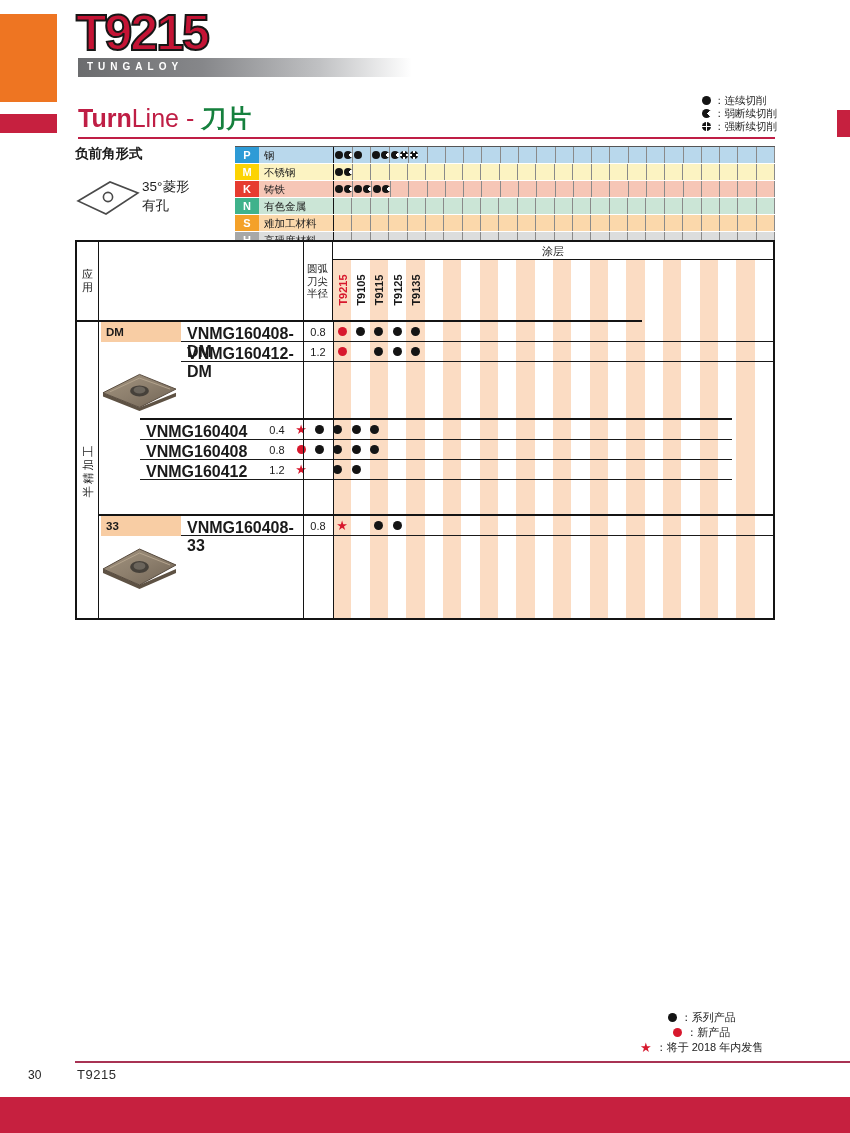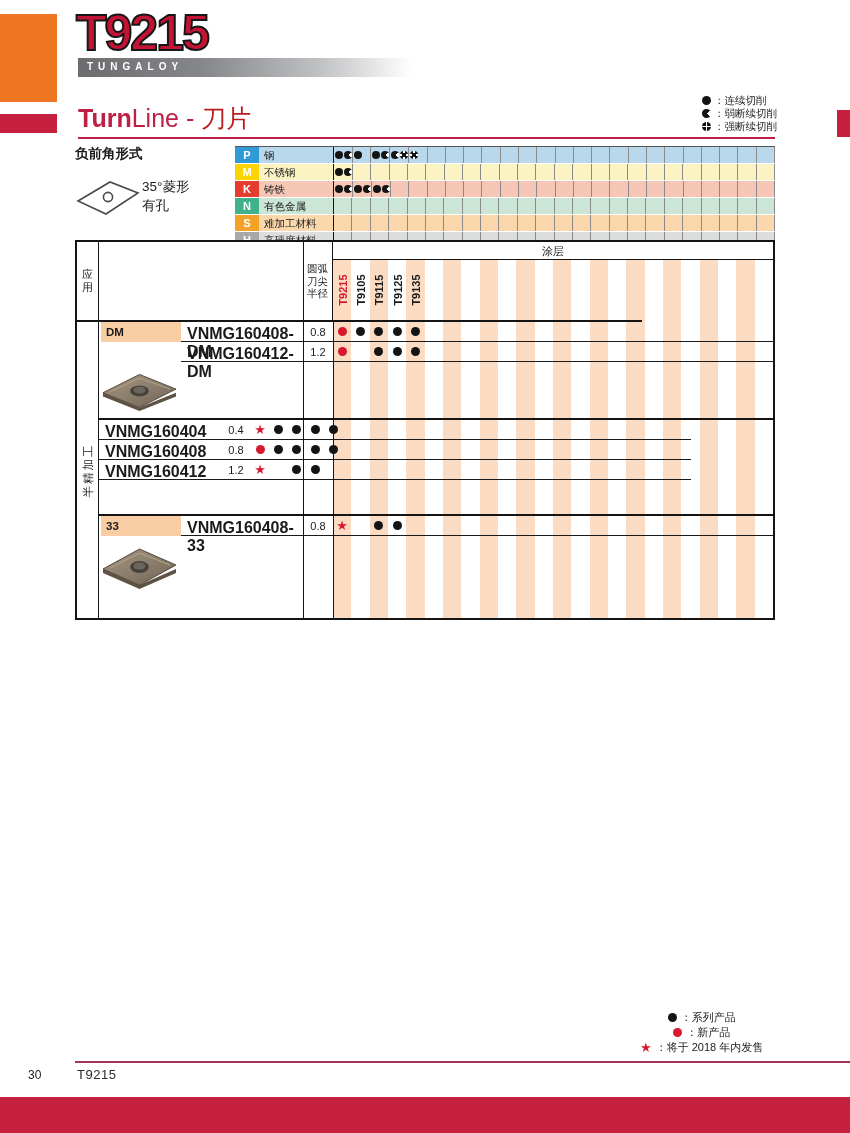--- a/index.html
+++ b/index.html
@@ -11,21 +11,21 @@
   .orange-sq{left:0;top:14px;width:57px;height:88px;background:#ee7522;}
   .logo{left:76px;top:8px;font-size:50px;font-weight:900;color:#c41435;
         -webkit-text-stroke:2px #161616;letter-spacing:-2px;line-height:1;}
   .brand-bar{left:78px;top:58px;width:355px;height:19px;
         background:linear-gradient(90deg,#6b6c6e 0,#86878a 35%,#c0c1c3 68%,#ffffff 94%);}
   .brand-bar span{display:block;font-size:10px;font-weight:bold;letter-spacing:5px;color:#fff;padding:3px 0 0 9px;}
   .red-block{left:0;top:114px;width:57px;height:19px;background:#c6203f;}
   .title{left:78px;top:103px;margin:0;font-size:25px;font-weight:normal;line-height:1.2;}
   .t-bold{color:#bf1e45;font-weight:bold;}
   .t-mid{color:#bf1e45;font-weight:normal;}
-  .t-cjk{color:#b91c1c;font-weight:400;}
+  .t-cjk{color:#15803d;font-weight:700;}
   .title-rule{left:78px;top:137px;width:697px;height:2px;background:#bf1e45;}
   .right-tab{left:837px;top:110px;width:13px;height:27px;background:#c6203f;}
 
   
   .cut-legend{left:702px;top:94px;}
   .cl-item{display:flex;align-items:center;gap:3px;height:13px;font-size:10.5px;color:#222;}
 
   
   .geo-label{left:75px;top:145px;font-size:13.5px;font-weight:bold;}
   .shape-icon{left:76px;top:177px;width:64px;height:42px;}
@@ -60,21 +60,21 @@
   .h-model{left:104px;width:122px;}
   .h-radius{left:226px;width:30px;border-left:1px solid #141414;border-right:1px solid #141414;}
   .h-radius span{display:inline-block;width:22px;word-break:break-all;font-size:10.5px;line-height:12.5px;text-align:left;}
   .coat-names{position:absolute;left:256px;top:18px;width:440px;height:60px;}
   .coat-cell{position:absolute;top:0;width:18.333px;height:60px;display:flex;align-items:center;justify-content:center;}
   .coat-cell .rot{transform:rotate(-90deg);font-weight:bold;font-size:11px;white-space:nowrap;}
 
   .tbody{position:absolute;top:80px;left:0;width:696px;height:296px;display:flex;z-index:1;}
   .app-col{width:22px;border-right:1px solid #141414;display:flex;align-items:center;justify-content:center;box-sizing:border-box;z-index:2;}
   .app-col .rot{transform:rotate(-90deg);font-size:11.5px;letter-spacing:2px;white-space:nowrap;}
-  .groups{flex:1;display:flex;flex-direction:column;position:relative;}
+  .groups{flex:1;display:flex;flex-direction:column;position:relative;align-items:center;}
   .vline{position:absolute;top:0;bottom:0;width:1px;background:#141414;z-index:3;}
   .vl1{left:204px;} .vl2{left:234px;}
   .grp{position:relative;display:flex;box-sizing:border-box;overflow:hidden;}
   .grp.bt{border-top:2px solid #141414;}
   .chip-col{width:82px;position:relative;}
   .chip-label{position:absolute;top:0;left:2px;right:0;height:20px;background:#f8cda4;font-weight:bold;font-size:11.5px;
               padding:3.5px 0 0 5px;box-sizing:border-box;z-index:2;}
   .insert-img{position:absolute;left:3px;width:75px;z-index:2;}
   .insert-img svg{display:block;width:100%;height:100%;}
   .rows-col{width:592px;display:flex;flex-direction:column;}

